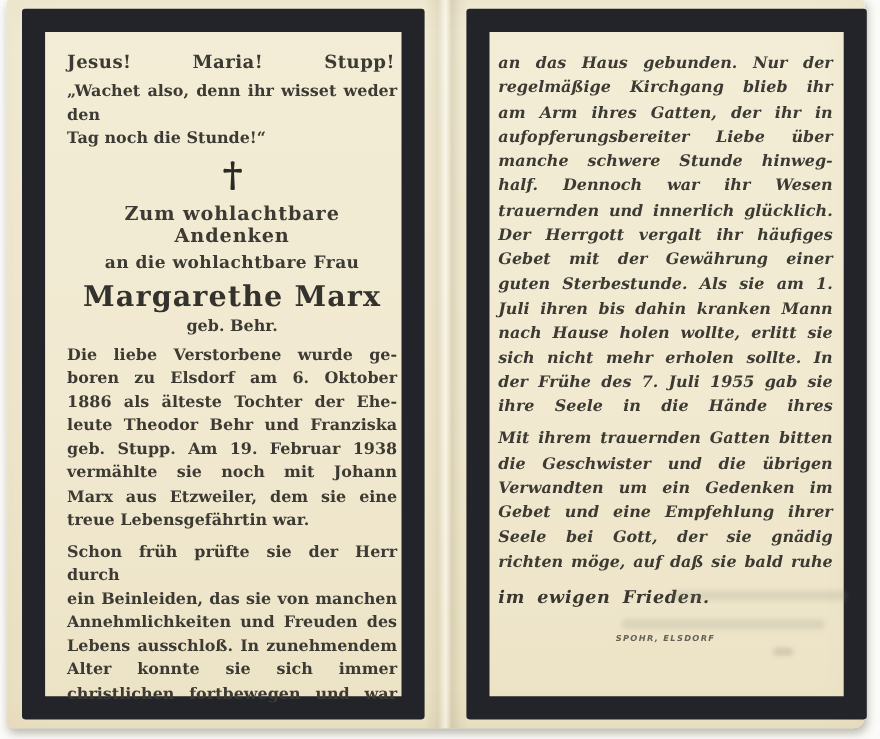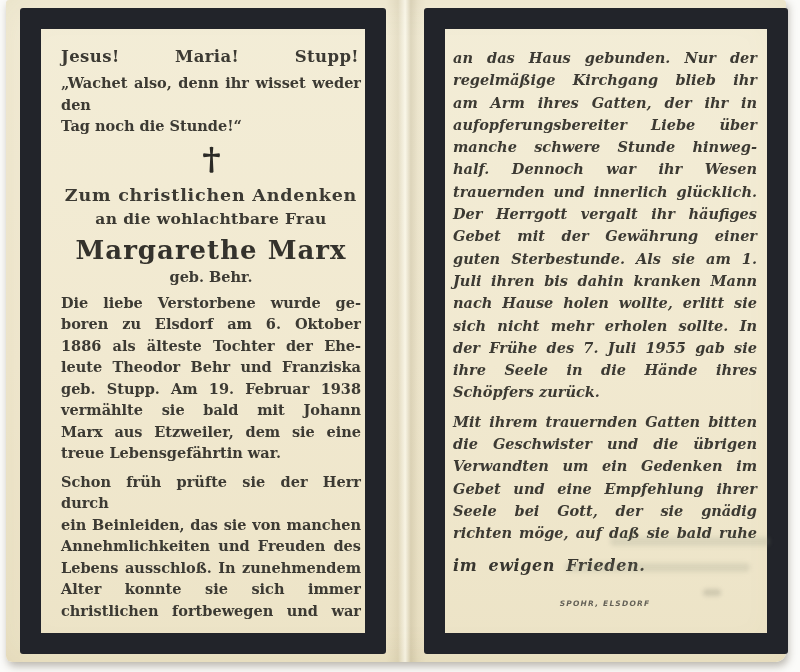--- a/index.html
+++ b/index.html
@@ -105,32 +105,32 @@
           <div class="line">„Wachet also, denn ihr wisset weder den</div>
           <div class="line last">Tag noch die Stunde!“</div>
         </div>
 
       <div class="crosswrap">
         <svg class="cross" width="19" height="30" viewBox="0 0 20 30" aria-hidden="true">
           <path fill="#2b2a26" d="M8.1 1.6 C9 0.7 11 0.7 11.9 1.6 L11.3 8.6 L18.2 8.0 C19.1 8.9 19.1 11.1 18.2 12.0 L11.3 11.4 L12.1 27.6 C10.9 28.8 9.1 28.8 7.9 27.6 L8.7 11.4 L1.8 12.0 C0.9 11.1 0.9 8.9 1.8 8.0 L8.7 8.6 Z"></path>
         </svg>
       </div>
 
-      <div class="ded1">Zum christlichen Andenken</div>
+      <div class="ded1">Zum wohlachtbare Andenken</div>
       <div class="ded2">an die wohlachtbare Frau</div>
       <h1 class="name">Margarethe Marx</h1>
       <div class="maiden">geb. Behr.</div>
 
       <div class="para">
           <div class="line">Die liebe Verstorbene wurde ge-</div>
           <div class="line">boren zu Elsdorf am 6. Oktober</div>
           <div class="line">1886 als älteste Tochter der Ehe-</div>
           <div class="line">leute Theodor Behr und Franziska</div>
           <div class="line">geb. Stupp. Am 19. Februar 1938</div>
-          <div class="line">vermählte sie bald mit Johann</div>
+          <div class="line">vermählte sie noch mit Johann</div>
           <div class="line">Marx aus Etzweiler, dem sie eine</div>
           <div class="line last">treue Lebensgefährtin war.</div>
         </div>
       <div class="para">
           <div class="line">Schon früh prüfte sie der Herr durch</div>
           <div class="line">ein Beinleiden, das sie von manchen</div>
           <div class="line">Annehmlichkeiten und Freuden des</div>
           <div class="line">Lebens ausschloß. In zunehmendem</div>
           <div class="line">Alter konnte sie sich immer</div>
           <div class="line">christlichen fortbewegen und war</div>
@@ -147,21 +147,20 @@
           <div class="line">half. Dennoch war ihr Wesen</div>
           <div class="line">trauernden und innerlich glücklich.</div>
           <div class="line">Der Herrgott vergalt ihr häufiges</div>
           <div class="line">Gebet mit der Gewährung einer</div>
           <div class="line">guten Sterbestunde. Als sie am 1.</div>
           <div class="line">Juli ihren bis dahin kranken Mann</div>
           <div class="line">nach Hause holen wollte, erlitt sie</div>
           <div class="line">sich nicht mehr erholen sollte. In</div>
           <div class="line">der Frühe des 7. Juli 1955 gab sie</div>
           <div class="line">ihre Seele in die Hände ihres</div>
-          <div class="line last">Schöpfers zurück.</div>
         </div>
       <div class="para">
           <div class="line">Mit ihrem trauernden Gatten bitten</div>
           <div class="line">die Geschwister und die übrigen</div>
           <div class="line">Verwandten um ein Gedenken im</div>
           <div class="line">Gebet und eine Empfehlung ihrer</div>
           <div class="line">Seele bei Gott, der sie gnädig</div>
           <div class="line">richten möge, auf daß sie bald ruhe</div>
         </div>
 

